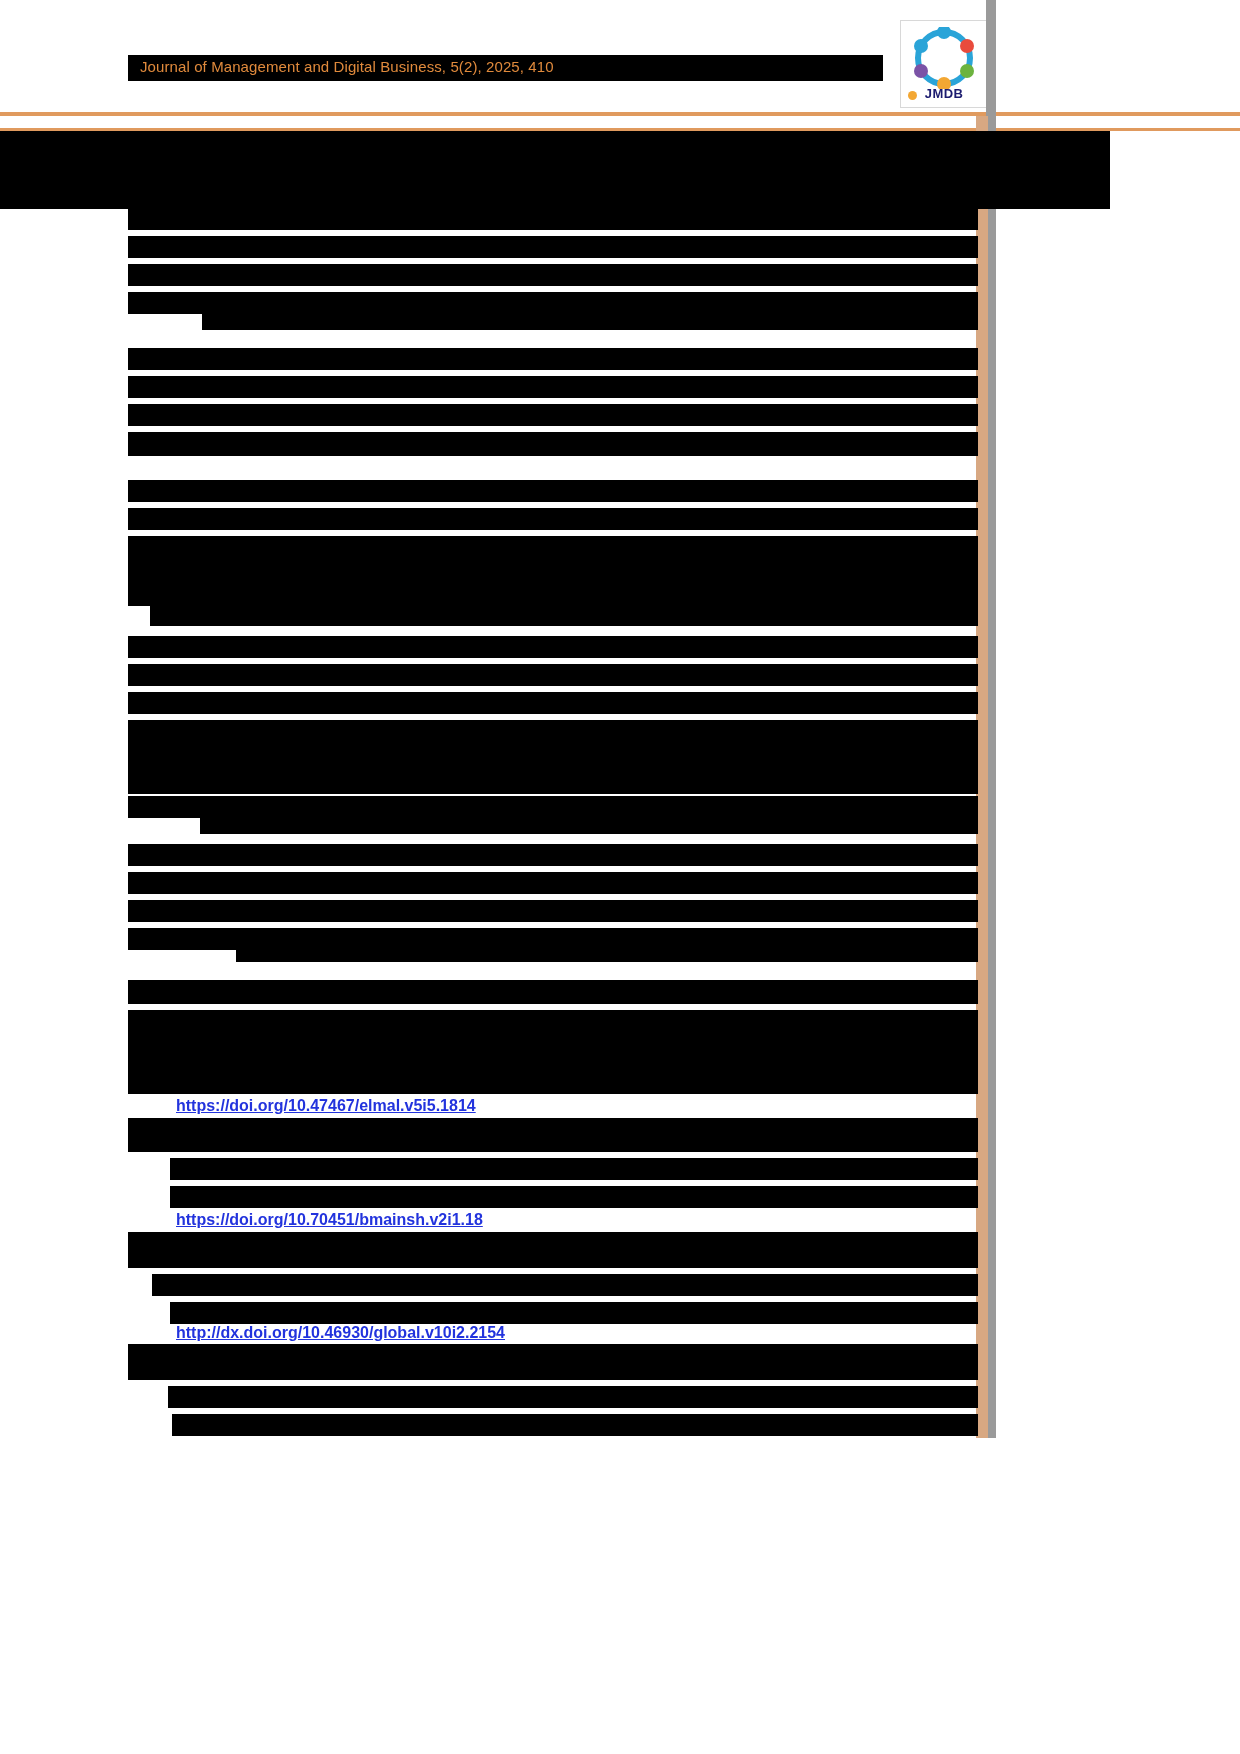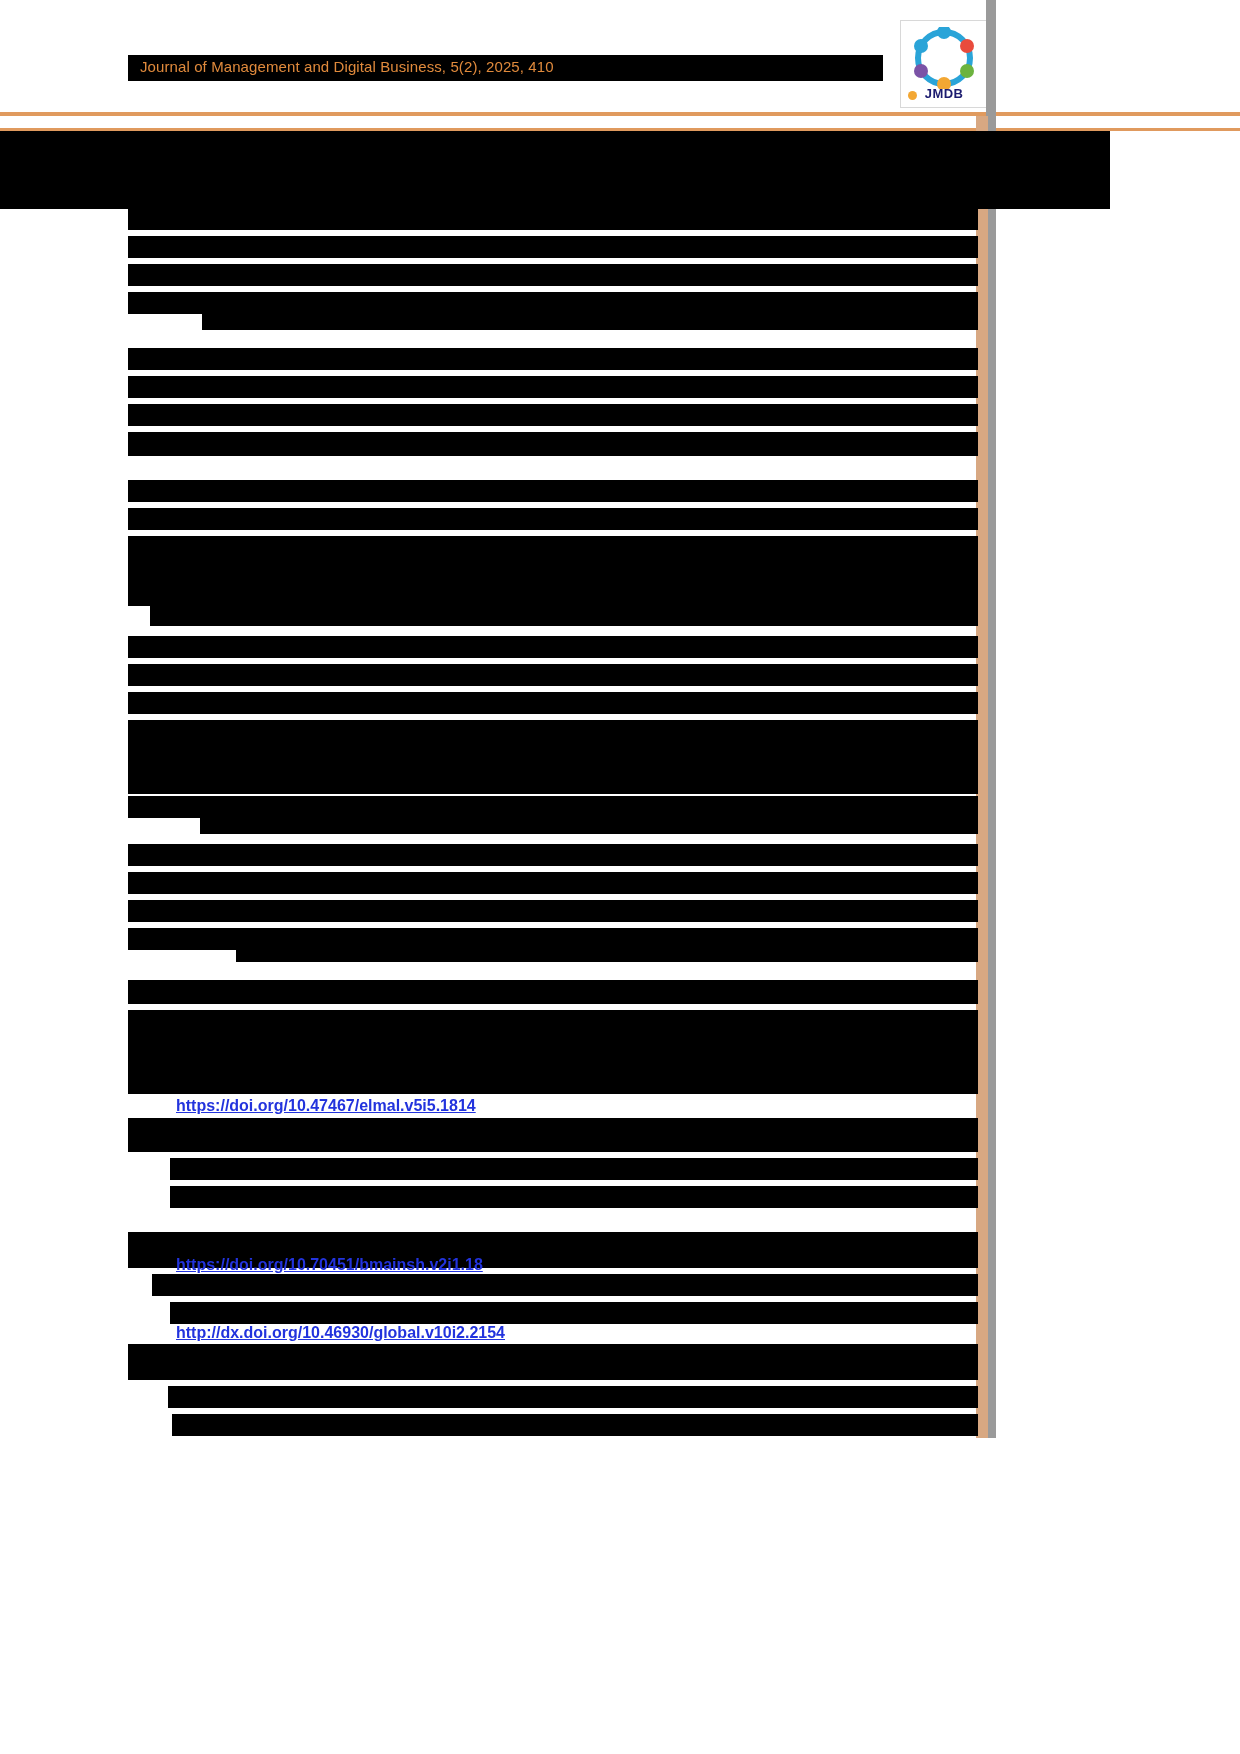--- a/index.html
+++ b/index.html
@@ -216,16 +216,16 @@
       <div class="blk" style="left: 128px; top: 1344px; width: 850px; height: 18px; background: rgb(0, 0, 0);"></div>
       <div class="blk" style="left: 128px; top: 1358px; width: 56px; height: 22px; background: rgb(0, 0, 0);"></div>
       <div class="blk" style="left: 184px; top: 1358px; width: 794px; height: 22px; background: rgb(0, 0, 0);"></div>
       <div class="blk" style="left: 168px; top: 1386px; width: 26px; height: 22px; background: rgb(0, 0, 0);"></div>
       <div class="blk" style="left: 194px; top: 1386px; width: 784px; height: 22px; background: rgb(0, 0, 0);"></div>
       <div class="blk" style="left: 172px; top: 1414px; width: 30px; height: 22px; background: rgb(0, 0, 0);"></div>
       <div class="blk" style="left: 202px; top: 1414px; width: 776px; height: 22px; background: rgb(0, 0, 0);"></div>
     </div>
 
   <a class="doi-link" style="left:176px; top:1097px;">https://doi.org/10.47467/elmal.v5i5.1814</a>
-  <a class="doi-link" style="left:176px; top:1256px;">https://doi.org/10.70451/bmainsh.v2i1.18</a>
+  <a class="doi-link" style="left:176px; top:1211px;">https://doi.org/10.70451/bmainsh.v2i1.18</a>
   <a class="doi-link" style="left:176px; top:1324px;">http://dx.doi.org/10.46930/global.v10i2.2154</a>
 
 </div>
 
 </body></html>

